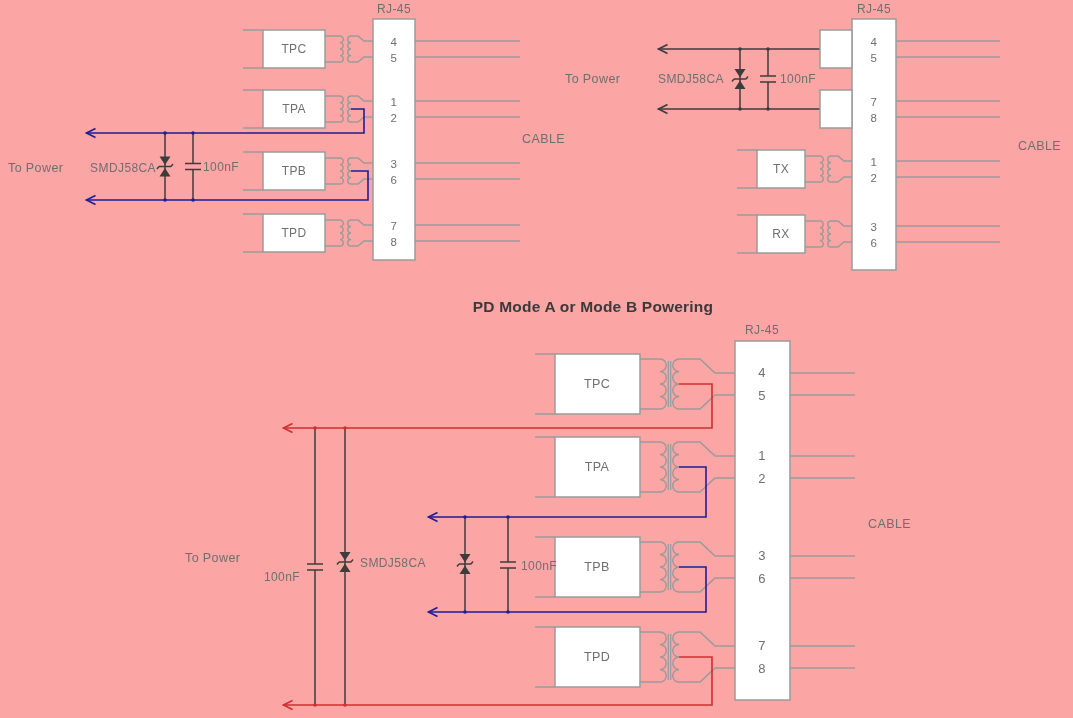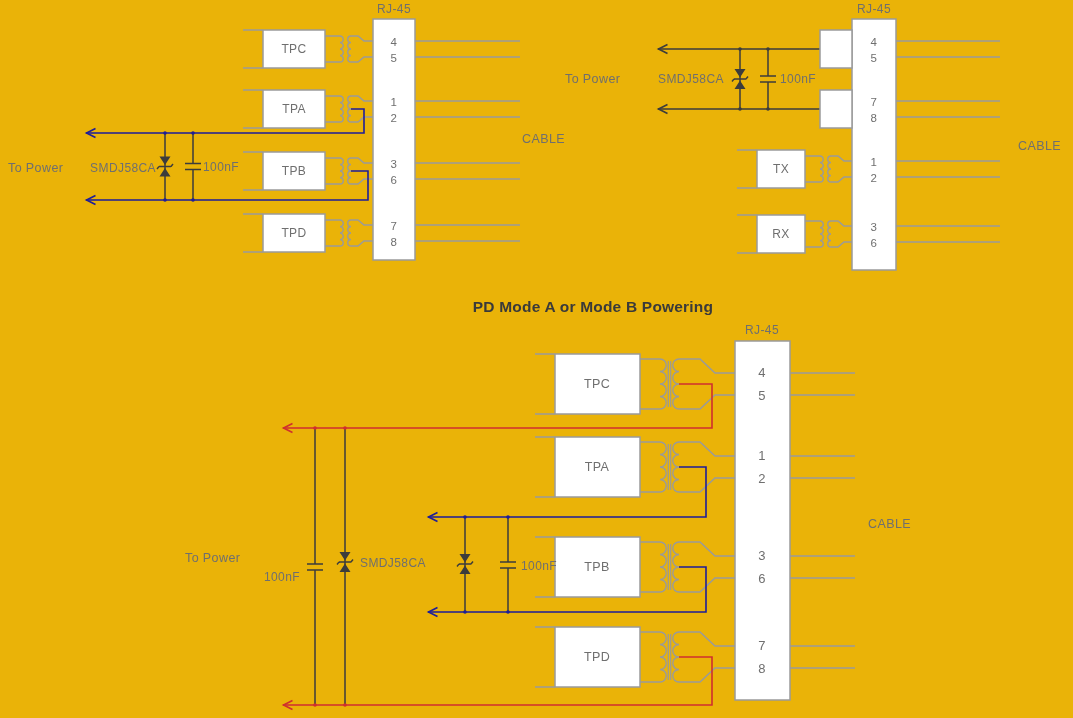--- a/index.html
+++ b/index.html
@@ -1,16 +1,16 @@
 <!DOCTYPE html>
 <html><head>
 <meta charset="utf-8">
 <style>
   html,body{margin:0;padding:0;background:#ffffff;}
-  .stage{position:relative;width:1073px;height:718px;background:#eab308;font-family:"Liberation Sans",sans-serif;}
+  .stage{position:relative;width:1073px;height:718px;background:#fca5a5;font-family:"Liberation Sans",sans-serif;}
   svg{display:block;}
   svg text{fill:#6f6f6f;font-family:"Liberation Sans",sans-serif;letter-spacing:.4px;}
   .w{stroke:#9a9a9a;stroke-width:1.5;fill:none;}
   .box{stroke:#9a9a9a;stroke-width:1.5;fill:#ffffff;}
   .dk{stroke:#3c3c3c;stroke-width:1.5;fill:none;}
   .blue{stroke:#1d1d99;stroke-width:1.6;fill:none;}
   .red{stroke:#cf2f2f;stroke-width:1.6;fill:none;}
   .c-wire{color:#9a9a9a;}
   .c-dk{color:#3c3c3c;}
   .c-blue{color:#1d1d99;}

